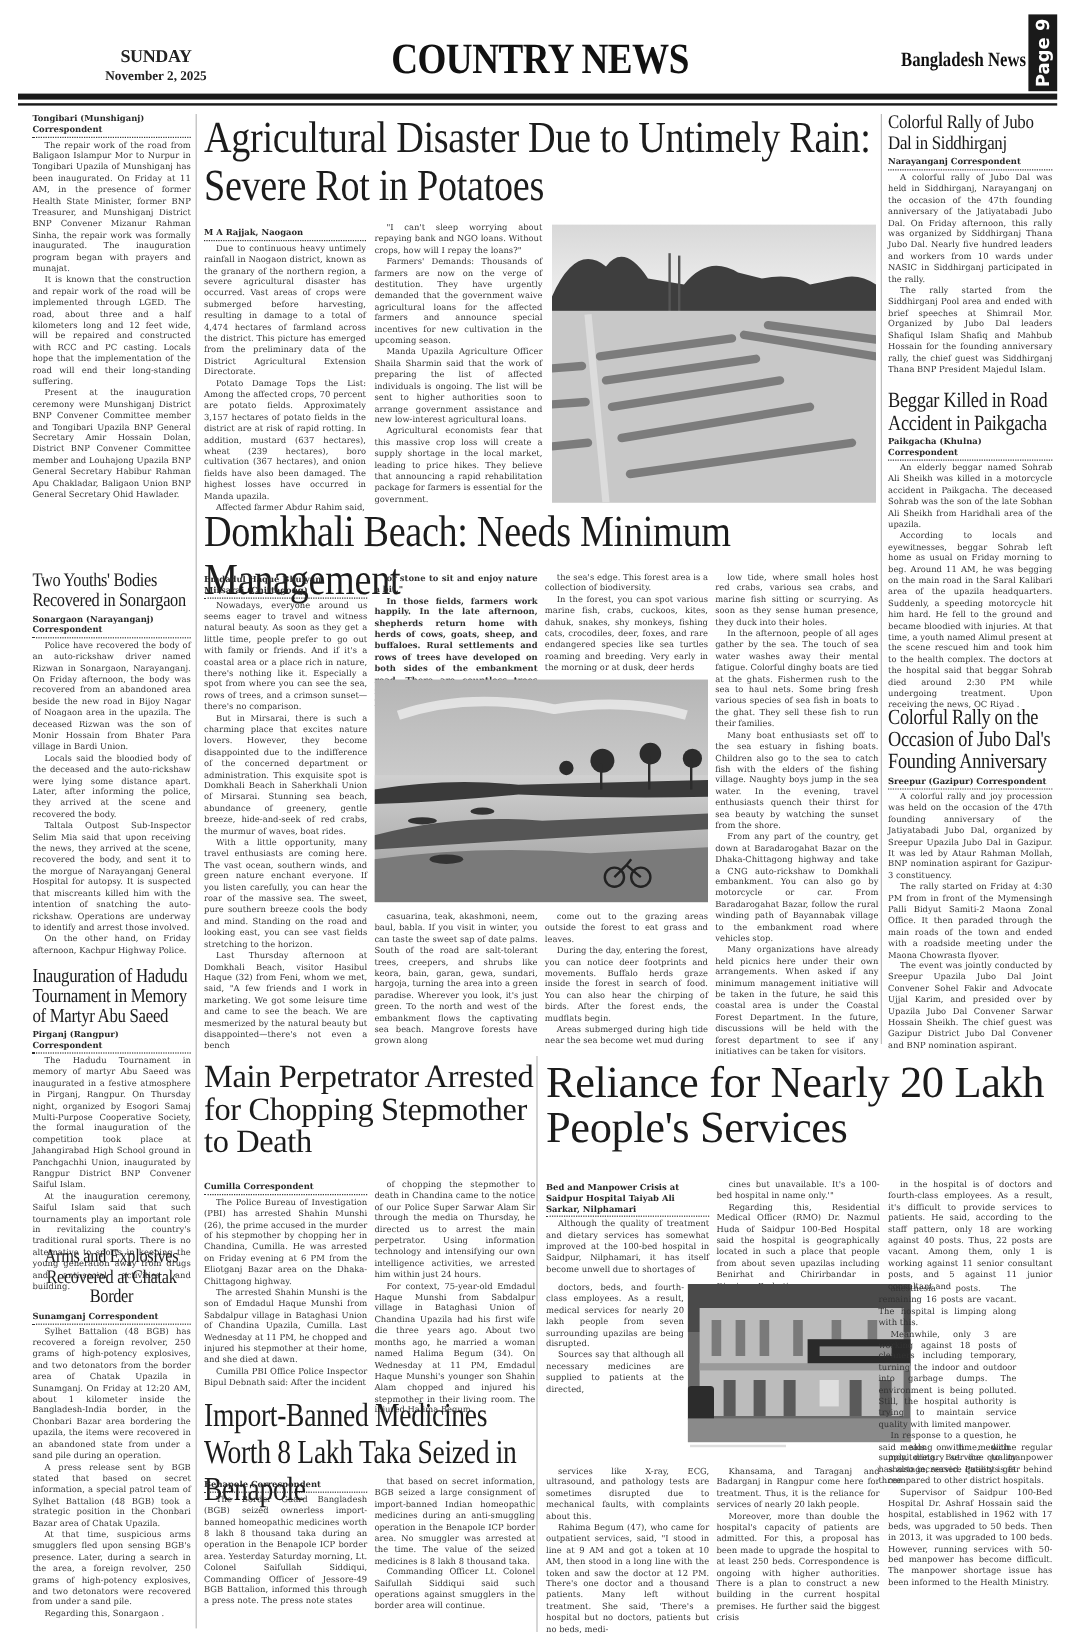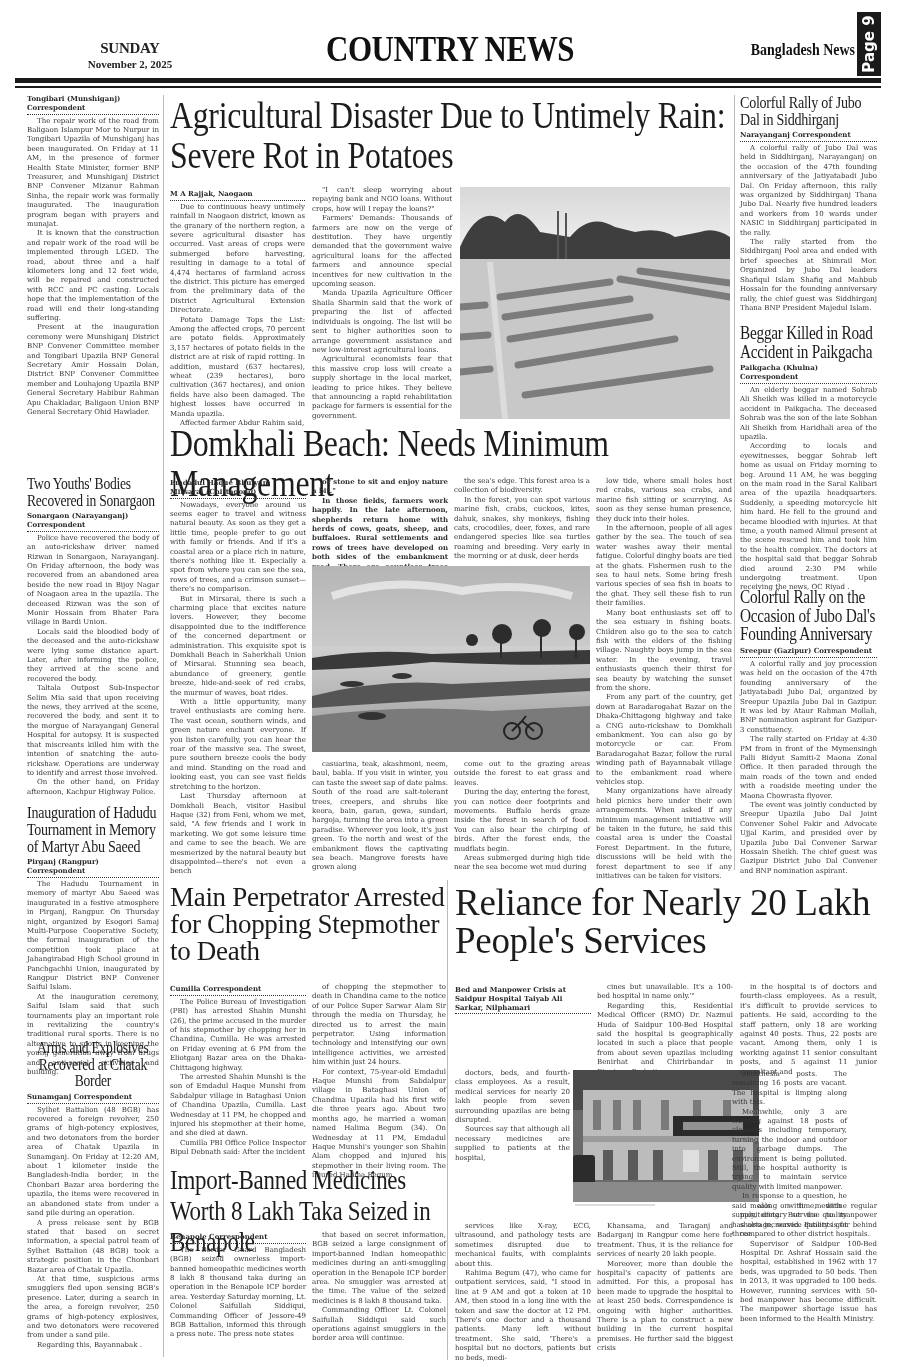--- a/index.html
+++ b/index.html
@@ -68,21 +68,21 @@
     </div>
 </div>
 
 <div class="abs" style="left:27px;top:1040px;width:132px;">
   <div class="hl hl-cond" style="font-size:16px;margin-bottom:3px;text-align:center;transform:scaleX(0.85);width:155px;">Arms and Explosives Recovered at Chatak Border</div>
   <div class="byline">Sunamganj Correspondent</div>
   <div class="body">
       <p>Sylhet Battalion (48 BGB) has recovered a foreign revolver, 250 grams of high-potency explosives, and two detonators from the border area of Chatak Upazila in Sunamganj. On Friday at 12:20 AM, about 1 kilometer inside the Bangladesh-India border, in the Chonbari Bazar area bordering the upazila, the items were recovered in an abandoned state from under a sand pile during an operation.</p>
       <p>A press release sent by BGB stated that based on secret information, a special patrol team of Sylhet Battalion (48 BGB) took a strategic position in the Chonbari Bazar area of Chatak Upazila.</p>
       <p>At that time, suspicious arms smugglers fled upon sensing BGB's presence. Later, during a search in the area, a foreign revolver, 250 grams of high-potency explosives, and two detonators were recovered from under a sand pile.</p>
-      <p>Regarding this, Bayannabak .</p>
+      <p>Regarding this, Sonargaon .</p>
     </div>
 </div>
 
 <div class="abs hl" style="left:170px;top:96px;width:560px;font-size:37px;line-height:40px;transform:scaleX(0.86);transform-origin:left top;width:650px;">Agricultural Disaster Due to Untimely Rain: Severe Rot in Potatoes</div>
 <div class="abs" style="left:170px;top:190px;width:135px;">
   <div class="byline">M A Rajjak, Naogaon</div>
   <div class="body">
       <p>Due to continuous heavy untimely rainfall in Naogaon district, known as the granary of the northern region, a severe agricultural disaster has occurred. Vast areas of crops were submerged before harvesting, resulting in damage to a total of 4,474 hectares of farmland across the district. This picture has emerged from the preliminary data of the District Agricultural Extension Directorate.</p>
       <p>Potato Damage Tops the List: Among the affected crops, 70 percent are potato fields. Approximately 3,157 hectares of potato fields in the district are at risk of rapid rotting. In addition, mustard (637 hectares), wheat (239 hectares), boro cultivation (367 hectares), and onion fields have also been damaged. The highest losses have occurred in Manda upazila.</p>
       <p>Affected farmer Abdur Rahim said,</p>
@@ -259,25 +259,28 @@
 <div class="abs" style="left:312px;top:1231px;width:134px;">
   <div class="body">
       <p>that based on secret information, BGB seized a large consignment of import-banned Indian homeopathic medicines during an anti-smuggling operation in the Benapole ICP border area. No smuggler was arrested at the time. The value of the seized medicines is 8 lakh 8 thousand taka.</p>
       <p>Commanding Officer Lt. Colonel Saifullah Siddiqui said such operations against smugglers in the border area will continue.</p>
     </div>
 </div>
 
 <div class="abs hl" style="left:455px;top:884px;width:440px;font-size:37px;line-height:38px;">Reliance for Nearly 20 Lakh People's Services</div>
 <div class="abs" style="left:455px;top:986px;width:136px;">
   <div class="byline">Bed and Manpower Crisis at Saidpur Hospital Taiyab Ali Sarkar, Nilphamari</div>
+  <div class="body">
+      <p>Although the quality of treatment and dietary services has somewhat improved at the 100-bed hospital in Saidpur, Nilphamari, it has itself become unwell due to shortages of</p>
+    </div>
 </div>
 <div class="abs" style="left:455px;top:1069px;width:115px;">
   <div class="body">
       <p>doctors, beds, and fourth-class employees. As a result, medical services for nearly 20 lakh people from seven surrounding upazilas are being disrupted.</p>
-      <p>Sources say that although all necessary medicines are supplied to patients at the hospital,</p>
+      <p>Sources say that although all necessary medicines are supplied to patients at the directed,</p>
     </div>
 </div>
 <div class="abs" style="left:455px;top:1222px;width:136px;">
   <div class="body">
       <p>services like X-ray, ECG, ultrasound, and pathology tests are sometimes disrupted due to mechanical faults, with complaints about this.</p>
       <p>Rahima Begum (47), who came for outpatient services, said, "I stood in line at 9 AM and got a token at 10 AM, then stood in a long line with the token and saw the doctor at 12 PM. There's one doctor and a thousand patients. Many left without treatment. She said, 'There's a hospital but no doctors, patients but no beds, medi-</p>
     </div>
 </div>
 <div class="abs" style="left:597px;top:983px;width:136px;">
   <div class="body">

